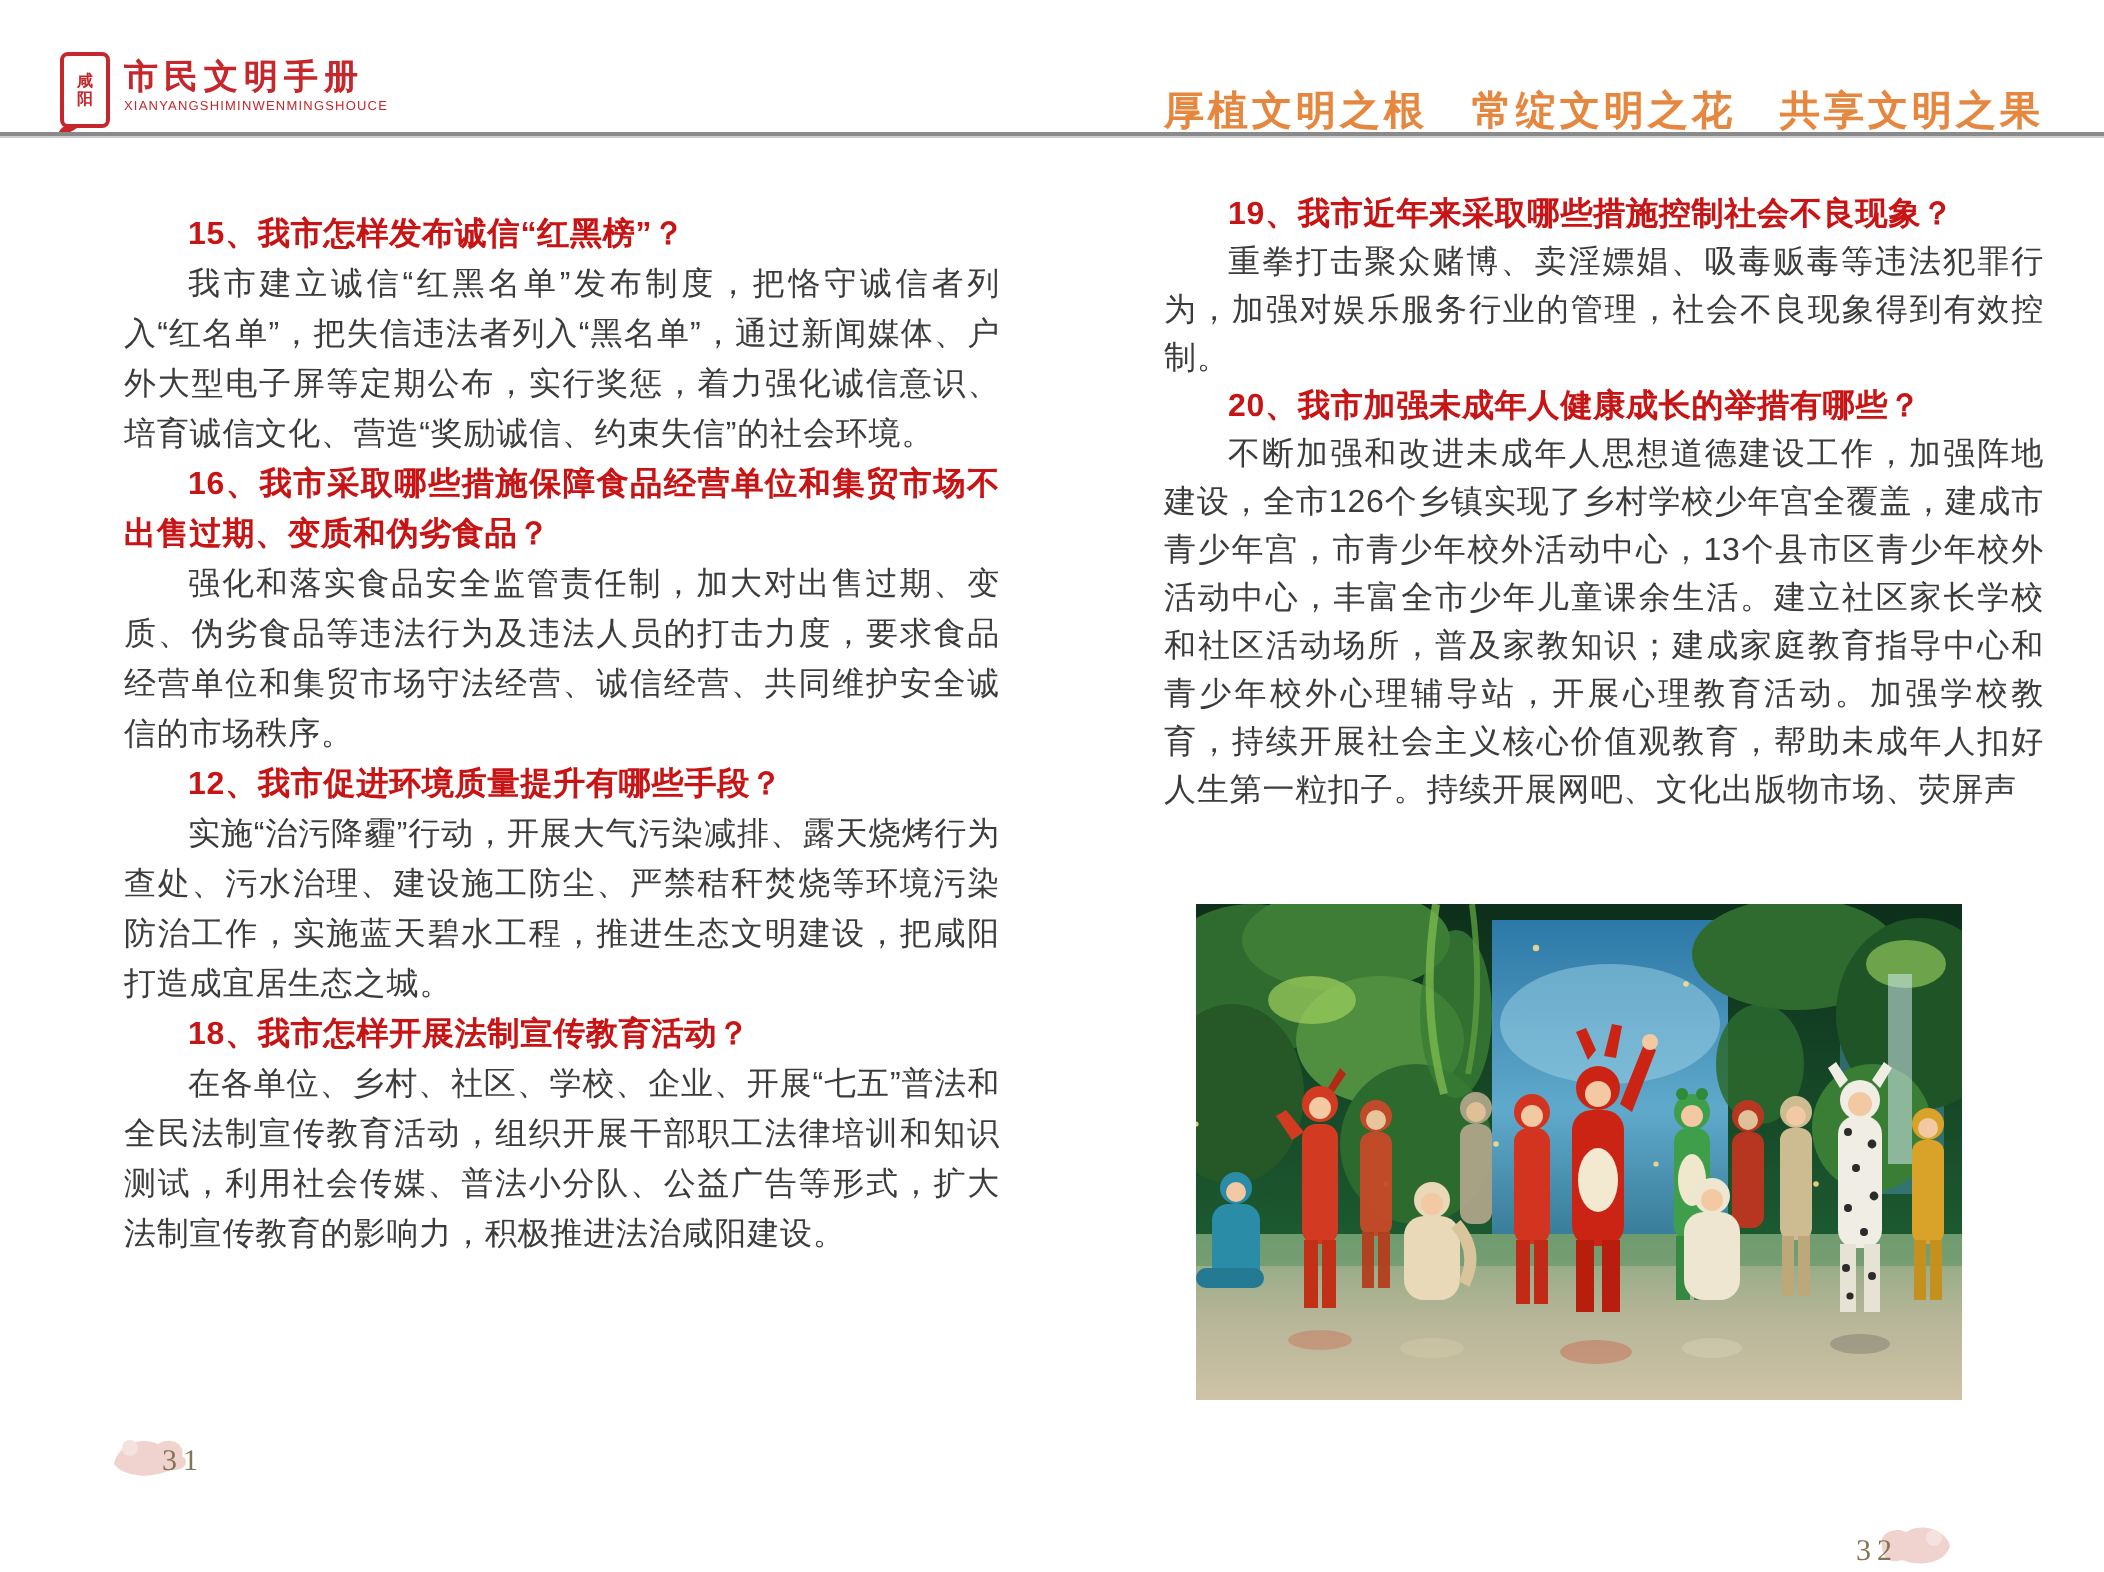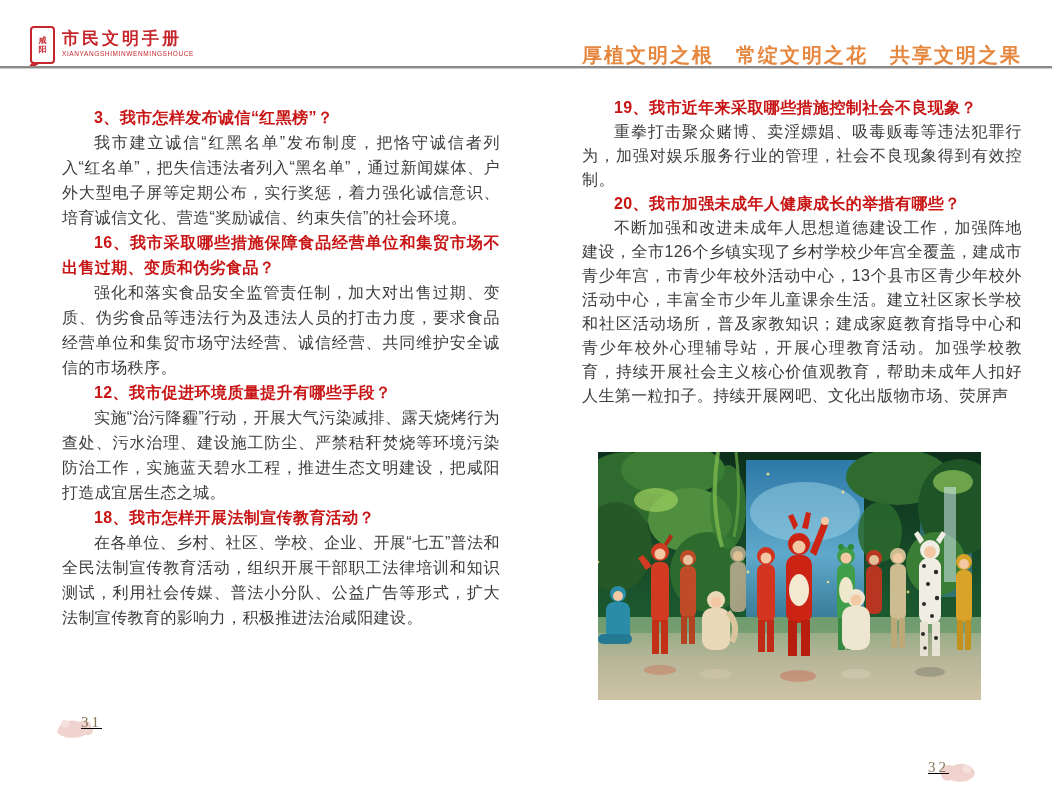--- a/index.html
+++ b/index.html
@@ -41,21 +41,21 @@
   .para{color:#3c3c3c;text-indent:2em;}
   .para.no-indent{text-indent:0;}
   .heading{color:#c81414;font-weight:bold;text-indent:2em;}
   
   .photo{
     position:absolute;left:598px;top:452px;width:383px;height:248px;
     overflow:hidden;background:#123a22;
   }
   .photo svg{display:block;}
   
-  .pageno-group{position:absolute;display:flex;align-items:flex-start;text-decoration:underline;}
+  .pageno-group{position:absolute;display:flex;align-items:flex-end;}
   .pageno-left{left:55px;top:714px;}
   .pageno-right{left:928px;top:714px;margin-top:45px;}
   .pageno{
     font-family:"Liberation Serif",serif;font-size:15px;letter-spacing:3px;
     color:#857455;position:relative;z-index:2;
   }
   .ornament{width:40px;height:26px;position:relative;z-index:1;}
   .pageno-left .pageno{margin-left:-14px;}
   .pageno-right .ornament{margin-left:-12px;}
 </style>
@@ -74,21 +74,21 @@
     <div class="title-stack">
       <div class="book-title">市民文明手册</div>
       <div class="book-pinyin">XIANYANGSHIMINWENMINGSHOUCE</div>
     </div>
   </div>
   <div class="slogan">厚植文明之根　常绽文明之花　共享文明之果</div>
   <div class="divider"></div>
 </div>
 
 <div class="col col-left">
-  <p class="heading">3、我市怎样发布诚信“红黑榜”？</p>
+  <p class="heading">15、我市怎样发布诚信“红黑榜”？</p>
   <p class="para">我市建立诚信“红黑名单”发布制度，把恪守诚信者列入“红名单”，把失信违法者列入“黑名单”，通过新闻媒体、户外大型电子屏等定期公布，实行奖惩，着力强化诚信意识、培育诚信文化、营造“奖励诚信、约束失信”的社会环境。</p>
   <p class="heading">16、我市采取哪些措施保障食品经营单位和集贸市场不出售过期、变质和伪劣食品？</p>
   <p class="para">强化和落实食品安全监管责任制，加大对出售过期、变质、伪劣食品等违法行为及违法人员的打击力度，要求食品经营单位和集贸市场守法经营、诚信经营、共同维护安全诚信的市场秩序。</p>
   <p class="heading">12、我市促进环境质量提升有哪些手段？</p>
   <p class="para">实施“治污降霾”行动，开展大气污染减排、露天烧烤行为查处、污水治理、建设施工防尘、严禁秸秆焚烧等环境污染防治工作，实施蓝天碧水工程，推进生态文明建设，把咸阳打造成宜居生态之城。</p>
   <p class="heading">18、我市怎样开展法制宣传教育活动？</p>
   <p class="para">在各单位、乡村、社区、学校、企业、开展“七五”普法和全民法制宣传教育活动，组织开展干部职工法律培训和知识测试，利用社会传媒、普法小分队、公益广告等形式，扩大法制宣传教育的影响力，积极推进法治咸阳建设。</p>
 </div>
 
 <div class="col col-right">

